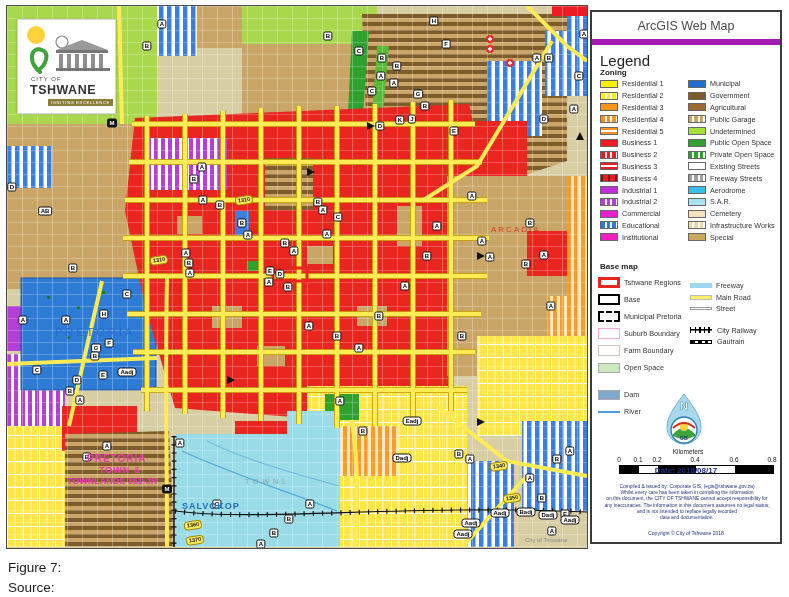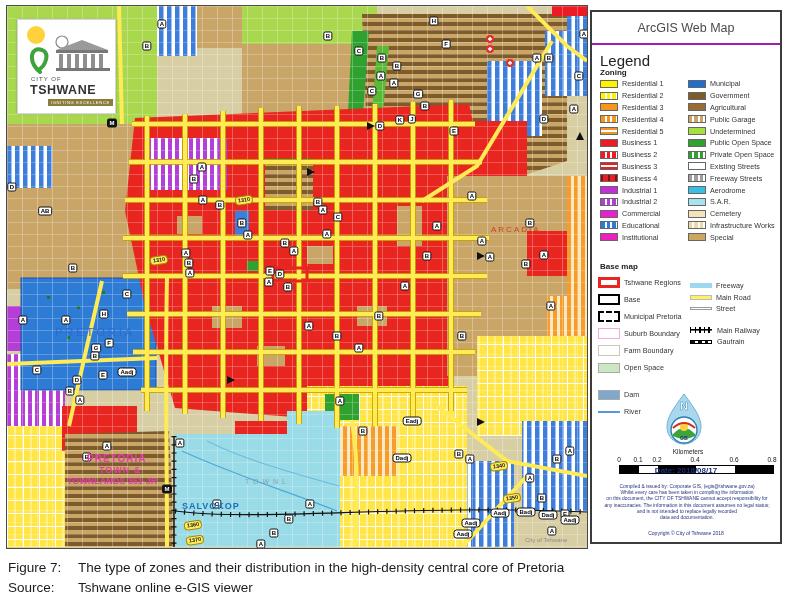--- a/index.html
+++ b/index.html
@@ -24,21 +24,21 @@
     border:1px solid #d5d5d5;box-shadow:0 0 2px rgba(0,0,0,.25);}
   .citylogo .t1{position:absolute;left:13px;top:56px;font-size:6px;letter-spacing:1px;color:#4a4a4a;}
   .citylogo .t2{position:absolute;left:12px;top:63px;font-size:12.5px;font-weight:bold;color:#333;letter-spacing:.5px;}
   .citylogo .t3{position:absolute;left:30px;top:79px;font-size:4.2px;color:#fff;background:#8a7d3a;
     padding:1px 3px;letter-spacing:.6px;}
   .watermark{position:absolute;font-size:6px;color:#8a8a8a;}
 
   
   .legend-box{position:absolute;left:590px;top:10px;width:192px;height:534px;background:#fff;
     border:2px solid #3c3c3c;box-sizing:border-box;}
-  .lg-title{position:absolute;left:0;top:0;width:100%;height:33px;border-bottom:2px solid #a21caf;
+  .lg-title{position:absolute;left:0;top:0;width:100%;height:33px;border-bottom:6px solid #a21caf;
     box-sizing:border-box;display:flex;align-items:center;justify-content:center;
     font-size:12.5px;color:#4a4a4a;}
   .lg-head{position:absolute;left:8px;top:40px;font-size:15px;color:#222;}
   .sec-head{position:absolute;font-size:8px;font-weight:bold;color:#222;}
   .zone-col{position:absolute;top:66px;}
   .zone-col.c1{left:8px;width:88px;}
   .zone-col.c2{left:96px;width:92px;}
   .lrow{display:flex;align-items:center;height:11.8px;}
   .sw{width:18px;height:8px;border:1px solid #666;box-sizing:border-box;flex:0 0 18px;margin-right:4px;}
   .lbl{font-size:7.2px;color:#333;white-space:nowrap;}
@@ -522,21 +522,21 @@
           <span class="lbl">Main Road</span>
         </div>
         <div class="bmrow">
           <span class="sw" style="width: 22px; flex: 0 0 22px; background: rgb(255, 255, 255); height: 3px; border: 1px solid rgb(153, 153, 153);"></span>
           <span class="lbl">Street</span>
         </div>
         <div class="bmrow" style="margin-top: 10px;">
           <span class="bsw">
             <span class="railway"></span>
           </span>
-          <span class="lbl">Main Railway</span>
+          <span class="lbl">City Railway</span>
         </div>
         <div class="bmrow">
           <span class="bsw">
             <span class="gautrain"></span>
           </span>
           <span class="lbl">Gautrain</span>
         </div>
       </div>
 
     <div class="north">
@@ -577,16 +577,14 @@
       <div>Whilst every care has been taken in compiling the information</div>
       <div>on this document, the CITY OF TSHWANE cannot accept responsibility for</div>
       <div>any inaccuracies. The information in this document assumes no legal status;</div>
       <div>and is not intended to replace legally recorded</div>
       <div>data and documentation.</div>
     </div>
     <div class="copy">Copyright © City of Tshwane 2018</div>
   </div>
 
   <div class="cap" style="left:8px;top:560px;">Figure 7:</div>
-  <div class="cap" style="left:78px;top:560px;">The type of zones and their distribution in the high-density central core of Pretoria</div>
   <div class="cap" style="left:8px;top:580px;">Source:</div>
-  <div class="cap" style="left:78px;top:580px;">Tshwane online e-GIS viewer</div>
 </div>
 
 </body></html>

